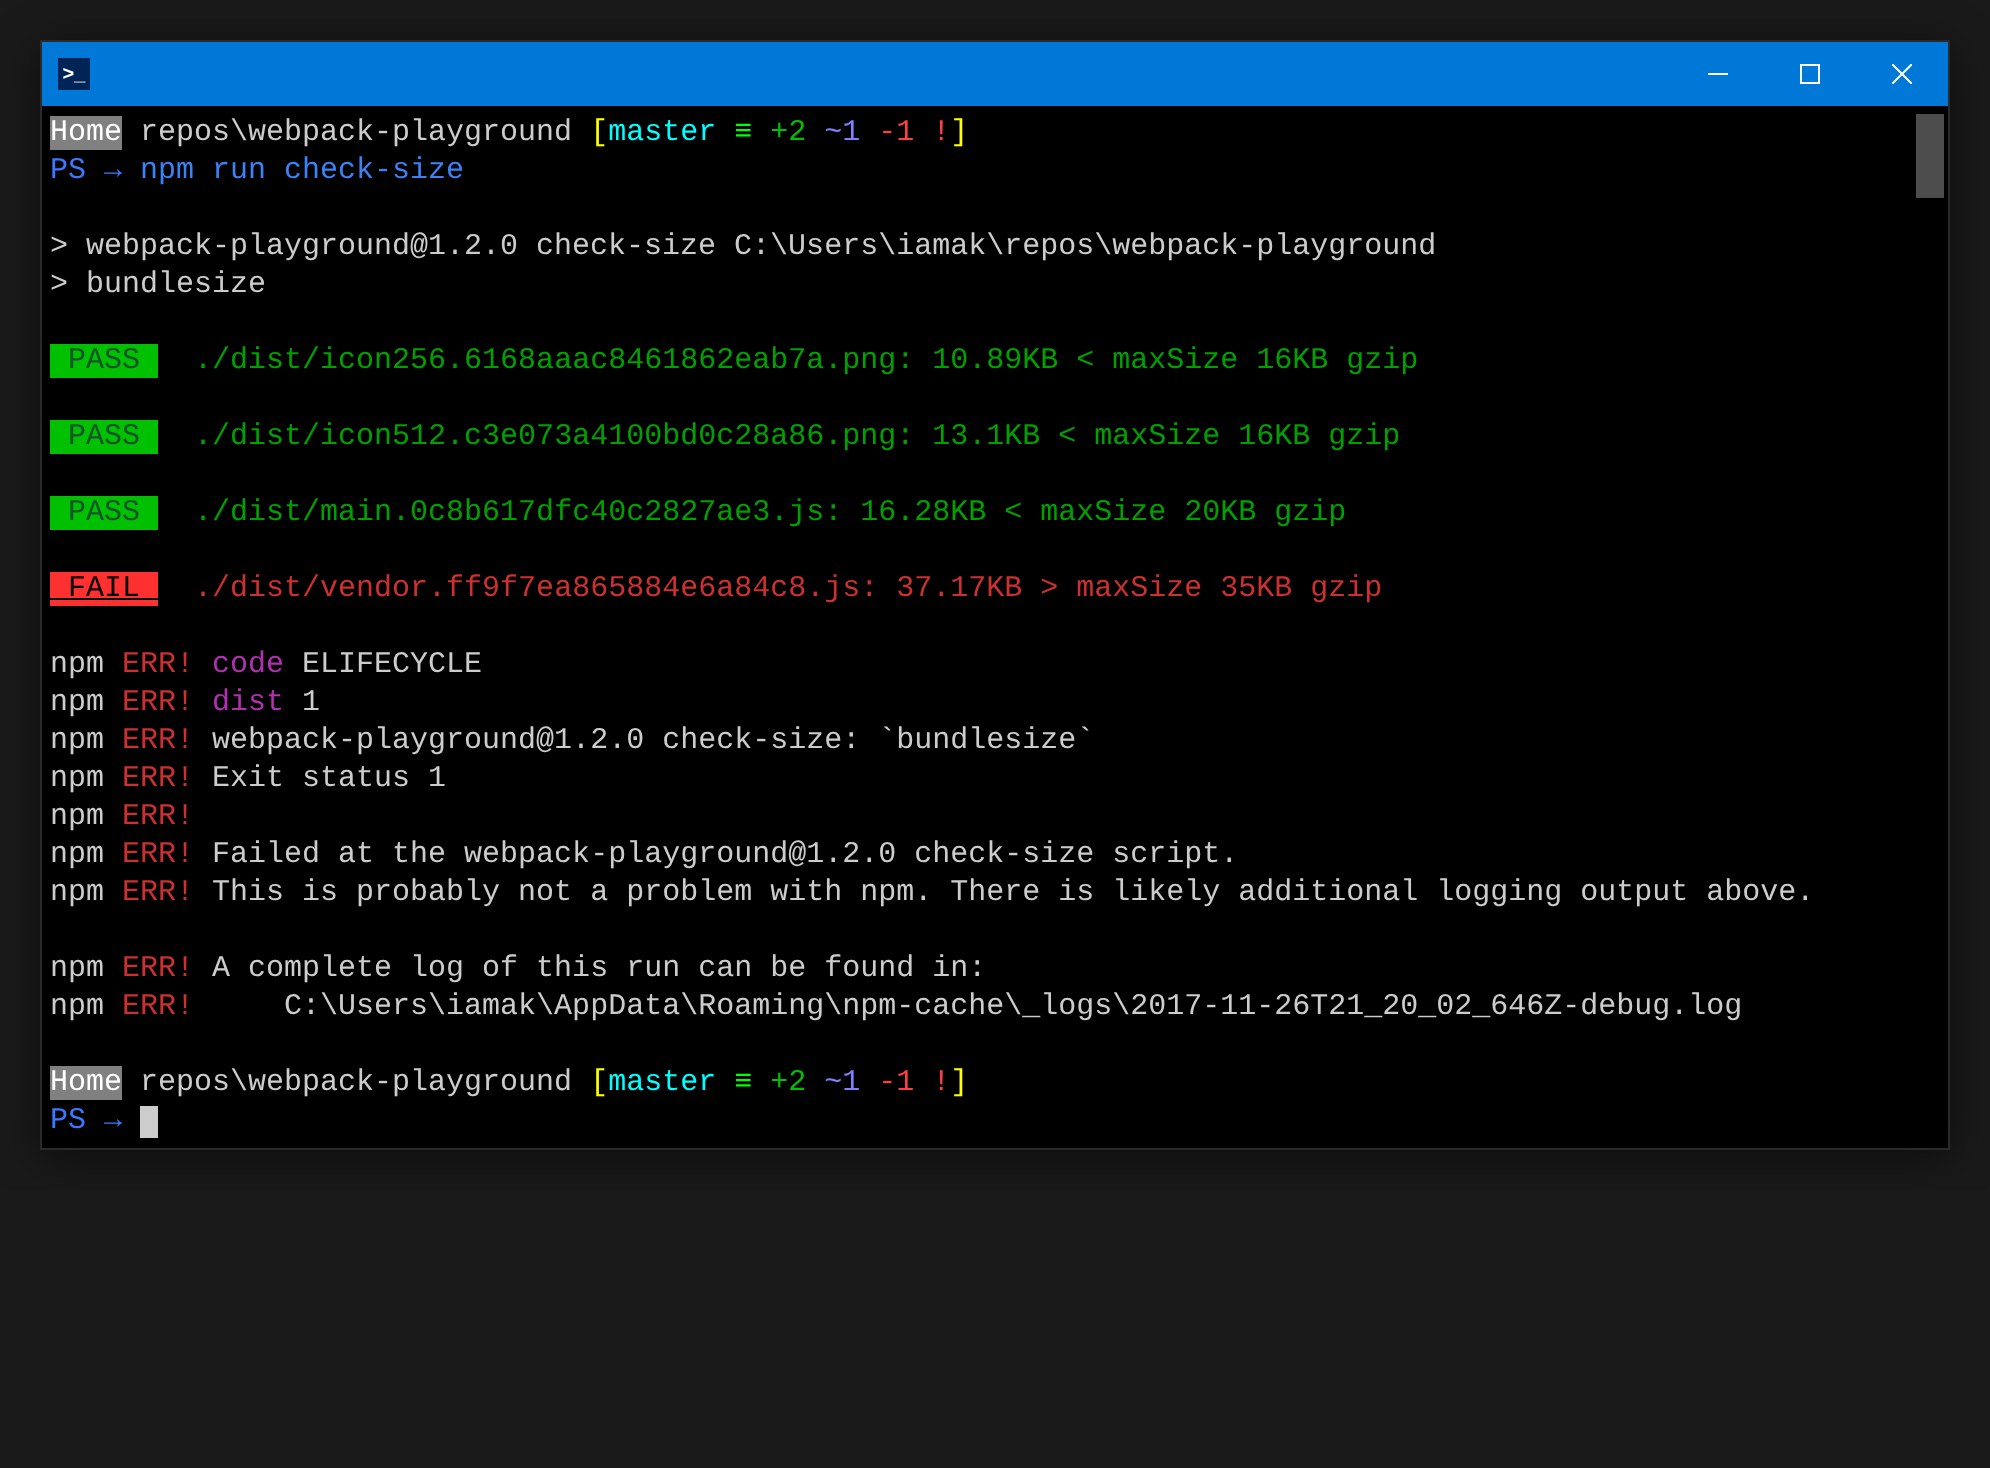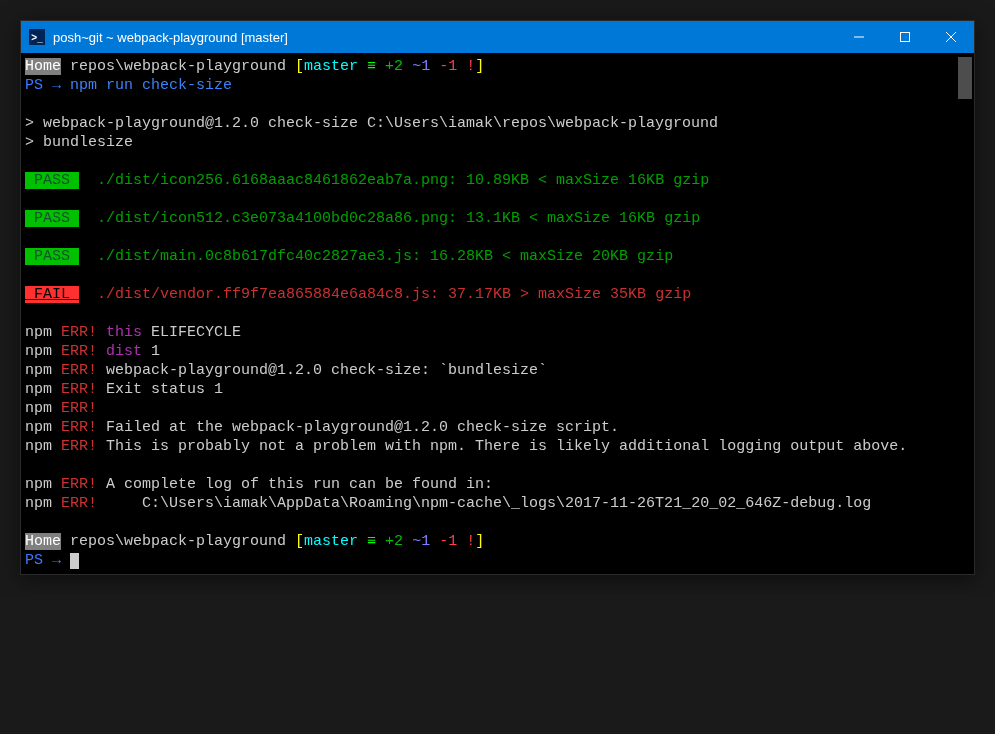--- a/index.html
+++ b/index.html
@@ -117,21 +117,20 @@
       vertical-align: text-bottom;
     }
   </style>
 </head>
 <body>
 
 <div class="window">
   <div class="titlebar">
     <div class="titlebar-left">
       <div class="app-icon">&gt;_</div>
-      <span>posh~git ~ webpack-playground [master]</span>
     </div>
     <div class="window-controls">
       <div class="window-control">
         <svg viewBox="0 0 10 10">
             <line x1="0" y1="5" x2="10" y2="5" stroke="white" stroke-width="1"></line>
           </svg>
       </div>
       <div class="window-control">
         <svg viewBox="0 0 10 10">
             <rect x="0.5" y="0.5" width="9" height="9" fill="none" stroke="white" stroke-width="1"></rect>
@@ -154,21 +153,21 @@
 <span class="white">&gt; bundlesize</span>
 
 <span class="pass-badge"> PASS </span><span class="pass-line">  ./dist/icon256.6168aaac8461862eab7a.png: 10.89KB &lt; maxSize 16KB gzip</span>
 
 <span class="pass-badge"> PASS </span><span class="pass-line">  ./dist/icon512.c3e073a4100bd0c28a86.png: 13.1KB &lt; maxSize 16KB gzip</span>
 
 <span class="pass-badge"> PASS </span><span class="pass-line">  ./dist/main.0c8b617dfc40c2827ae3.js: 16.28KB &lt; maxSize 20KB gzip</span>
 
 <span class="fail-badge"> FAIL </span><span class="fail-line">  ./dist/vendor.ff9f7ea865884e6a84c8.js: 37.17KB &gt; maxSize 35KB gzip</span>
 
-<span class="npm">npm</span><span class="err"> ERR!</span><span class="code-label"> this</span><span class="white"> ELIFECYCLE</span>
+<span class="npm">npm</span><span class="err"> ERR!</span><span class="code-label"> code</span><span class="white"> ELIFECYCLE</span>
 <span class="npm">npm</span><span class="err"> ERR!</span><span class="code-label"> dist</span><span class="white"> 1</span>
 <span class="npm">npm</span><span class="err"> ERR!</span><span class="white"> webpack-playground@1.2.0 check-size: `bundlesize`</span>
 <span class="npm">npm</span><span class="err"> ERR!</span><span class="white"> Exit status 1</span>
 <span class="npm">npm</span><span class="err"> ERR!</span>
 <span class="npm">npm</span><span class="err"> ERR!</span><span class="white"> Failed at the webpack-playground@1.2.0 check-size script.</span>
 <span class="npm">npm</span><span class="err"> ERR!</span><span class="white"> This is probably not a problem with npm. There is likely additional logging output above.</span>
 
 <span class="npm">npm</span><span class="err"> ERR!</span><span class="white"> A complete log of this run can be found in:</span>
 <span class="npm">npm</span><span class="err"> ERR!</span><span class="white">     C:\Users\iamak\AppData\Roaming\npm-cache\_logs\2017-11-26T21_20_02_646Z-debug.log</span>
 

